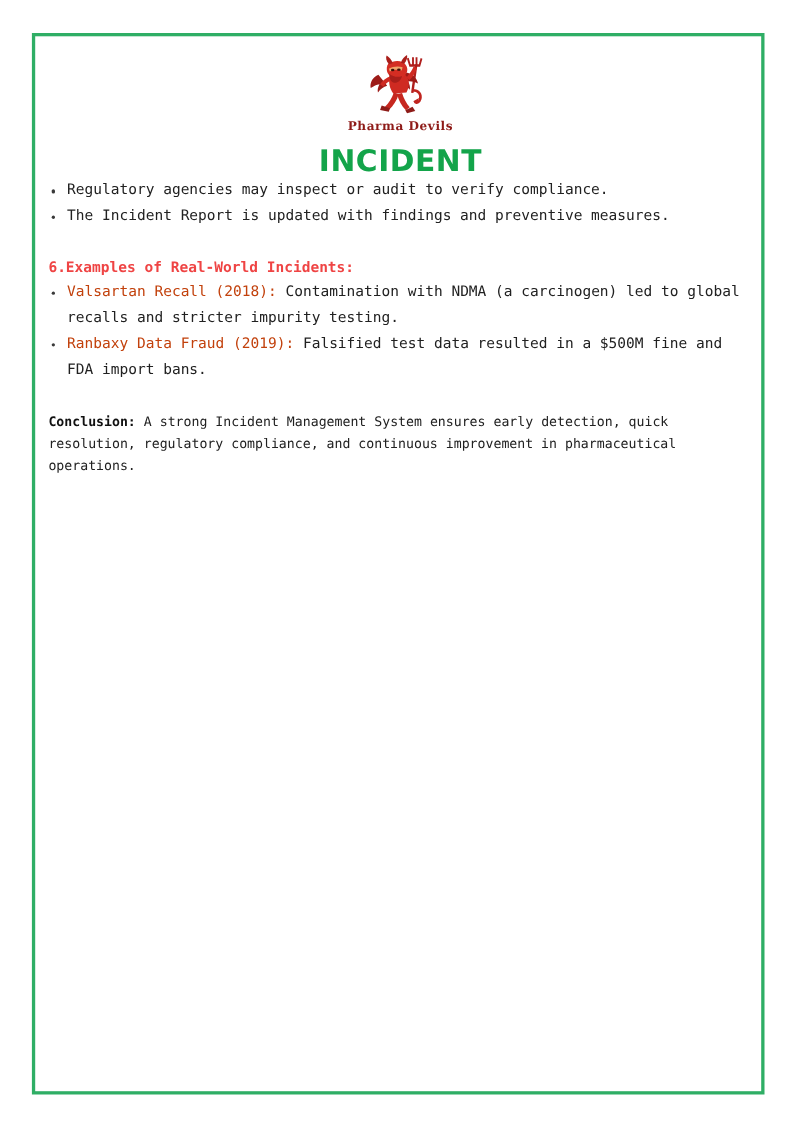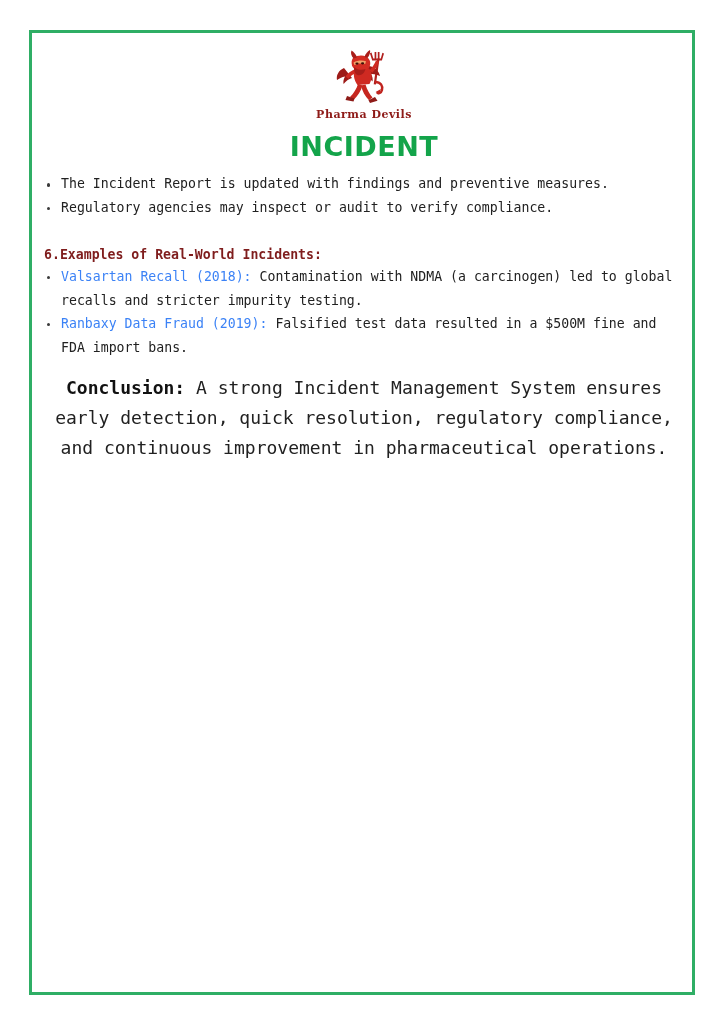--- a/index.html
+++ b/index.html
@@ -60,21 +60,21 @@
     font-family: "DejaVu Serif", "Liberation Serif", serif;
     font-weight: bold;
     font-size: 11px;
     letter-spacing: 0.5px;
     color: #8e1b18;
     text-align: center;
   }
 
   
   .doc-title {
-    margin: 12px 0 11px 0;
+    margin: 12px 0 0 0;
     text-align: center;
     font-family: "DejaVu Sans", "Liberation Sans", sans-serif;
     font-weight: bold;
     font-size: 27px;
     letter-spacing: 0.5px;
     color: #13a44a;
     line-height: 1.05;
   }
 
   
@@ -109,44 +109,43 @@
     margin-top: 10px;
   }
 
   
   .section-heading {
     margin-top: 26px;
     font-family: "DejaVu Sans Mono", "Liberation Mono", monospace;
     font-weight: bold;
     font-size: 13.2px;
     line-height: 1.5;
-    color: #7f1d1d;
+    color: #ef4444;
   }
 
   
   .examples {
     margin-top: 6px;
   }
   .examples > li {
     margin-bottom: 2px;
   }
   .example-label {
-    color: #3b82f6;
+    color: #c2410c;
   }
   .example-desc {
     color: #212121;
   }
 
   
   .conclusion {
-    margin-top: 14px;
-    font-size: 18px;
+    margin-top: 26px;
+    font-size: 12px;
     line-height: 1.65;
     color: #212121;
-    text-align: center;
   }
   .conclusion-label {
     font-weight: bold;
     color: #111111;
   }
 </style>
 </head>
 <body>
 
 <div class="page">
@@ -195,25 +194,25 @@
         </svg>
       </span>
       <span class="logo-wordmark">Pharma Devils</span>
     </div>
 
     <h1 class="doc-title">INCIDENT</h1>
 
     <ul class="bullets body-text list-top">
       <li>
         <span class="bullet-dot"></span>
+        <span>Regulatory agencies may inspect or audit to verify compliance.</span>
+      </li>
+      <li>
+        <span class="bullet-dot"></span>
         <span>The Incident Report is updated with findings and preventive measures.</span>
-      </li>
-      <li>
-        <span class="bullet-dot"></span>
-        <span>Regulatory agencies may inspect or audit to verify compliance.</span>
       </li>
     </ul>
 
     <div class="section-heading">6.Examples of Real-World Incidents:</div>
 
     <ul class="bullets body-text examples">
       <li>
         <span class="bullet-dot"></span>
         <span class="example-label">Valsartan Recall (2018):</span>
         <span class="example-desc">Contamination with NDMA (a carcinogen) led to global recalls and stricter impurity testing.</span>

